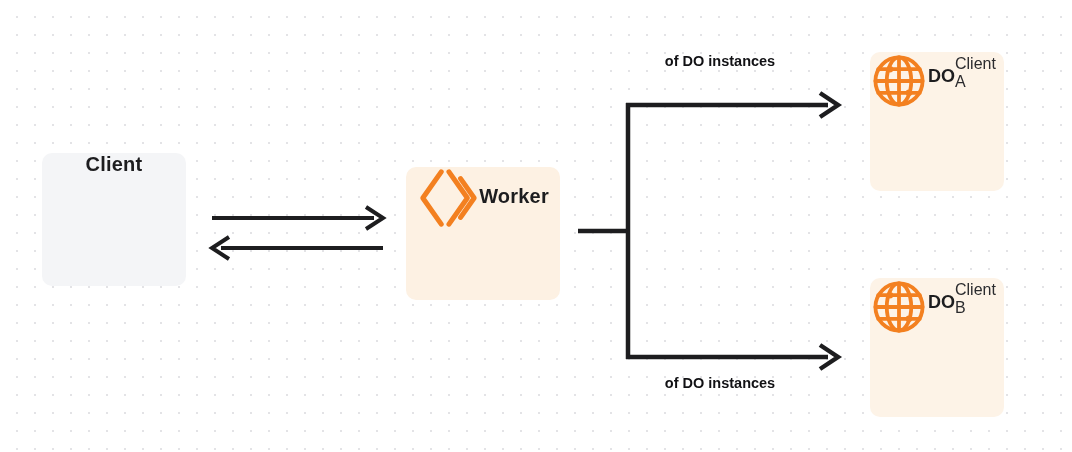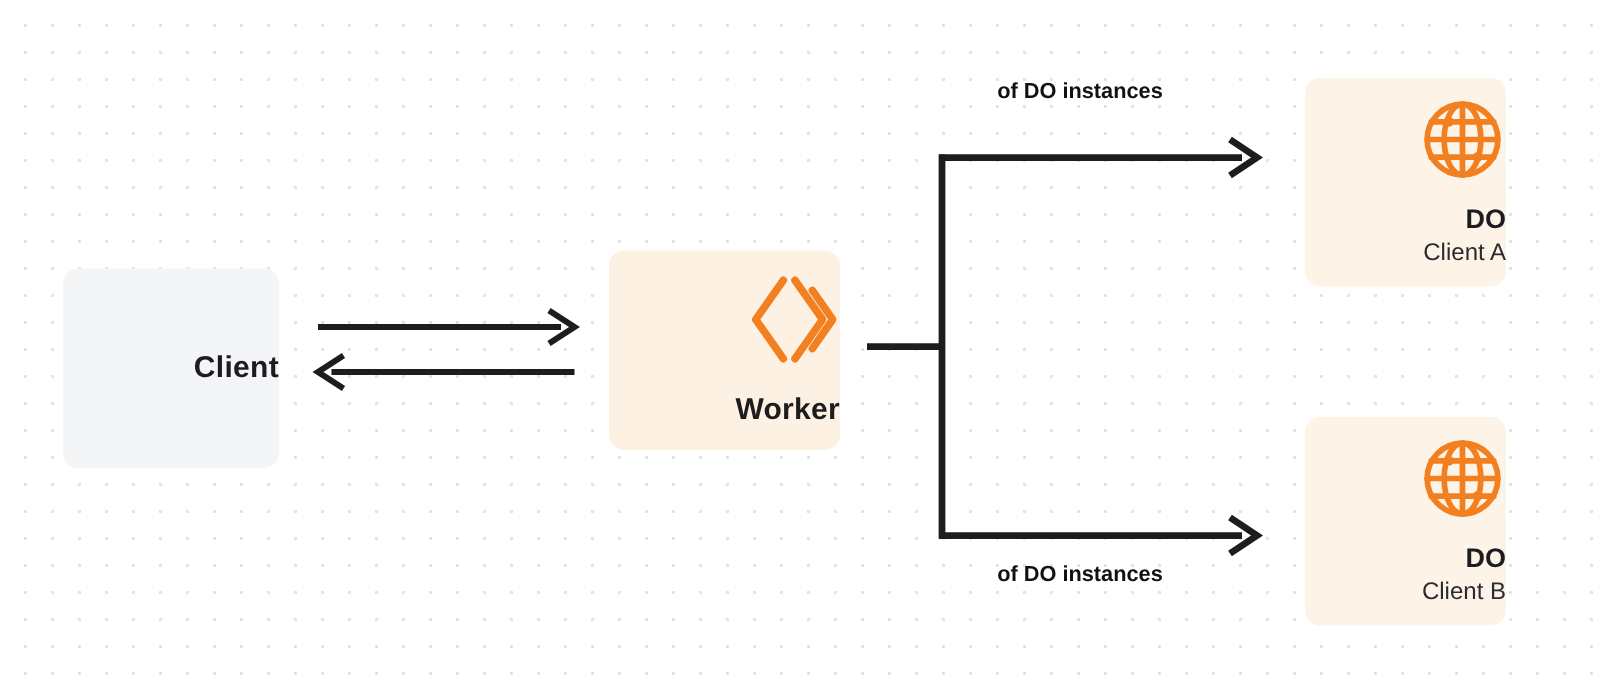--- a/index.html
+++ b/index.html
@@ -22,29 +22,29 @@
     background-image: radial-gradient(circle, #e3e3e6 1.1px, rgba(255,255,255,0) 1.2px);
     background-size: 18px 18px;
     background-position: 8px 8px;
   }
 
   
   .node {
     position: absolute;
     border-radius: 10px;
     display: flex;
-    flex-direction: column;
-    align-items: flex-end;
+    flex-direction: row;
+    align-items: flex-start;
     justify-content: center;
     box-sizing: border-box;
   }
 
   .node-client {
     left: 42px;
-    top: 179px;
+    top: 153px;
     width: 144px;
     height: 133px;
     background: #f4f5f7;
   }
   .node-client .node-title {
     font-size: 20px;
     font-weight: bold;
     color: #1d1d1f;
     letter-spacing: 0.2px;
   }

